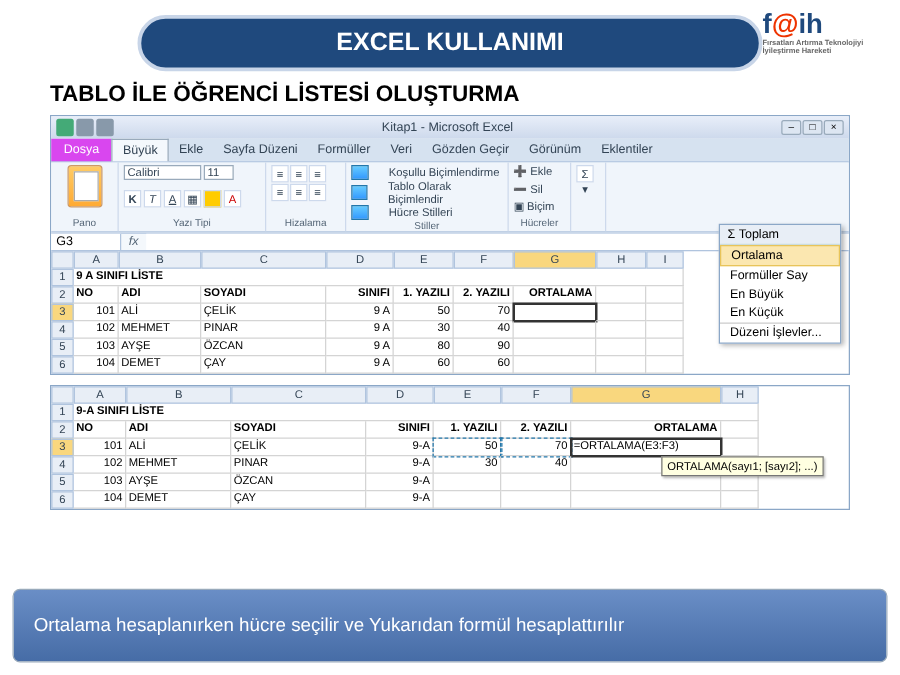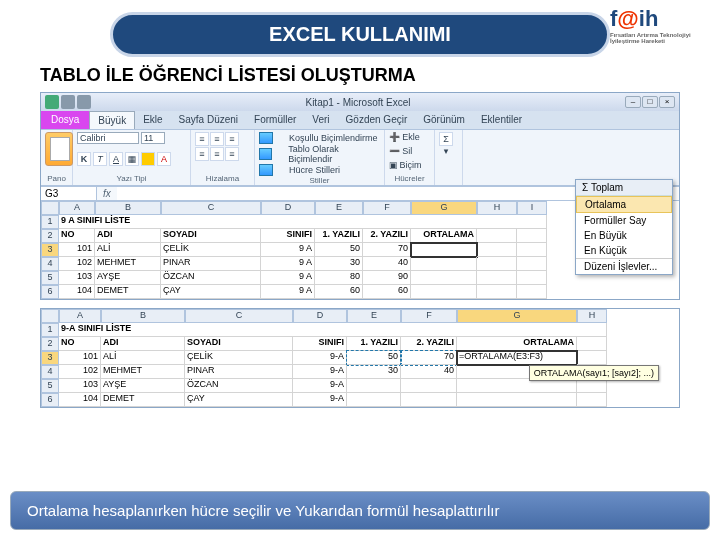--- a/index.html
+++ b/index.html
@@ -5,21 +5,21 @@
   * { box-sizing: border-box; margin: 0; padding: 0; }
   body { width: 720px; height: 540px; background: #fff; font-family: Arial, sans-serif; position: relative; }
   
   .title-band { background: #1f497d; color: #fff; border-radius: 24px; padding: 8px 40px; font-weight: bold; font-size: 20px; text-align: center; margin: 12px auto 8px; width: 500px; border: 3px solid #c8d5e8; }
   .subtitle { font-weight: bold; font-size: 18px; margin: 6px 0 6px 40px; color: #000; }
   
   .logo { position: absolute; top: 6px; right: 10px; width: 100px; height: 36px; font-weight: bold; font-size: 22px; color: #1f497d; }
   .logo .at { color: #e30; }
   .logo-sub { font-size: 6px; color: #666; display: block; line-height: 6px; }
   
-  .footer { position: absolute; bottom: 10px; left: 10px; right: 10px; background: linear-gradient(#6a8ec6,#466ca6); color: #fff; padding: 10px 16px; border-radius: 6px; font-size: 15px; border: 1px solid #9ab; }
+  .footer { position: absolute; bottom: 10px; left: 10px; right: 10px; background: linear-gradient(#6a8ec6,#466ca6); color: #fff; padding: 20px 16px; border-radius: 6px; font-size: 15px; border: 1px solid #9ab; }
   
   .excel-wrap { margin: 0 40px 8px; border: 1px solid #8ba7c7; font-size: 10px; background: #fff; }
   
   .excel-titlebar { background: linear-gradient(#e8eef9,#cdd9ec); display: flex; align-items: center; padding: 2px 4px; font-size: 10px; }
   .qat { display: flex; gap: 2px; align-items: center; }
   .qat-btn { width: 14px; height: 14px; background: #4a7; border-radius: 2px; }
   .tb-title { flex: 1; text-align: center; color: #345; font-size: 10px; }
   .winbtns { display: flex; gap: 1px; }
   .winbtn { width: 16px; height: 12px; background: #dde6f2; border: 1px solid #9ab; border-radius: 2px; font-size: 8px; text-align: center; line-height: 10px; }
   
@@ -98,21 +98,21 @@
     <div class="rtab active">Büyük</div>
     <div class="rtab">Ekle</div>
     <div class="rtab">Sayfa Düzeni</div>
     <div class="rtab">Formüller</div>
     <div class="rtab">Veri</div>
     <div class="rtab">Gözden Geçir</div>
     <div class="rtab">Görünüm</div>
     <div class="rtab">Eklentiler</div>
   </div>
   <div class="ribbon">
-    <div class="rgroup" style="width:32px">
+    <div class="rgroup" style="width:54px">
       <div class="paste-big"></div>
       <div class="rgroup-label">Pano</div>
     </div>
     <div class="rgroup" style="width:118px">
       <div class="font-row">
         <div class="font-sel" style="width:62px">Calibri</div>
         <div class="font-sel" style="width:24px">11</div>
       </div>
       <div class="font-row">
         <div class="btn-sm"><b>K</b></div>

